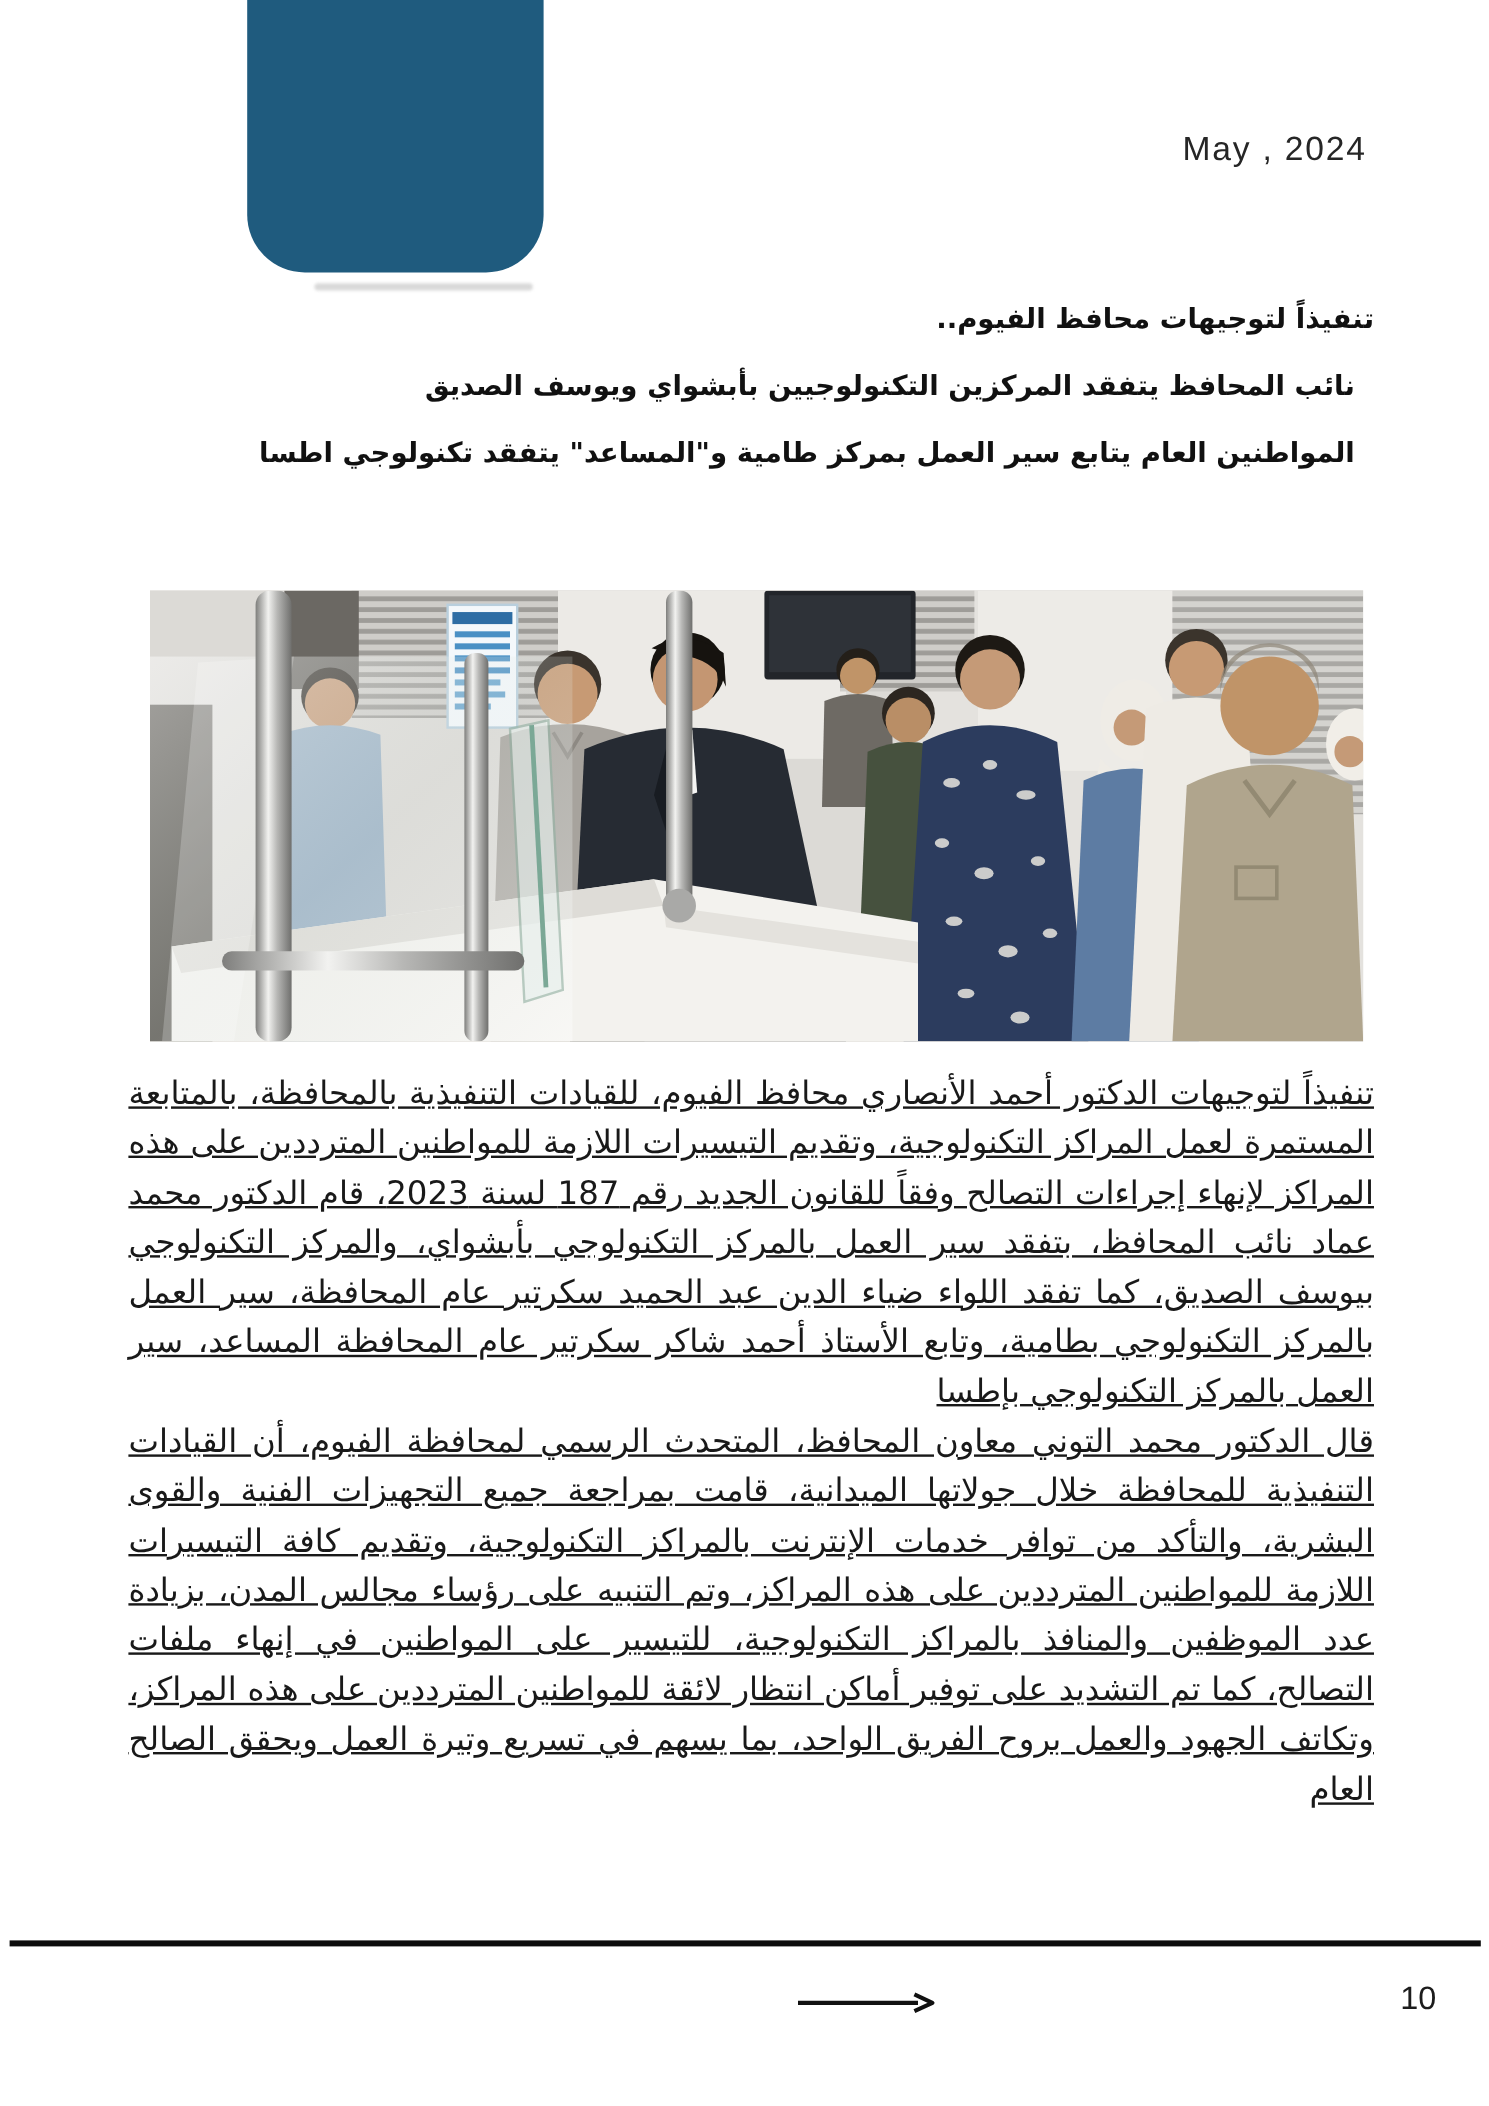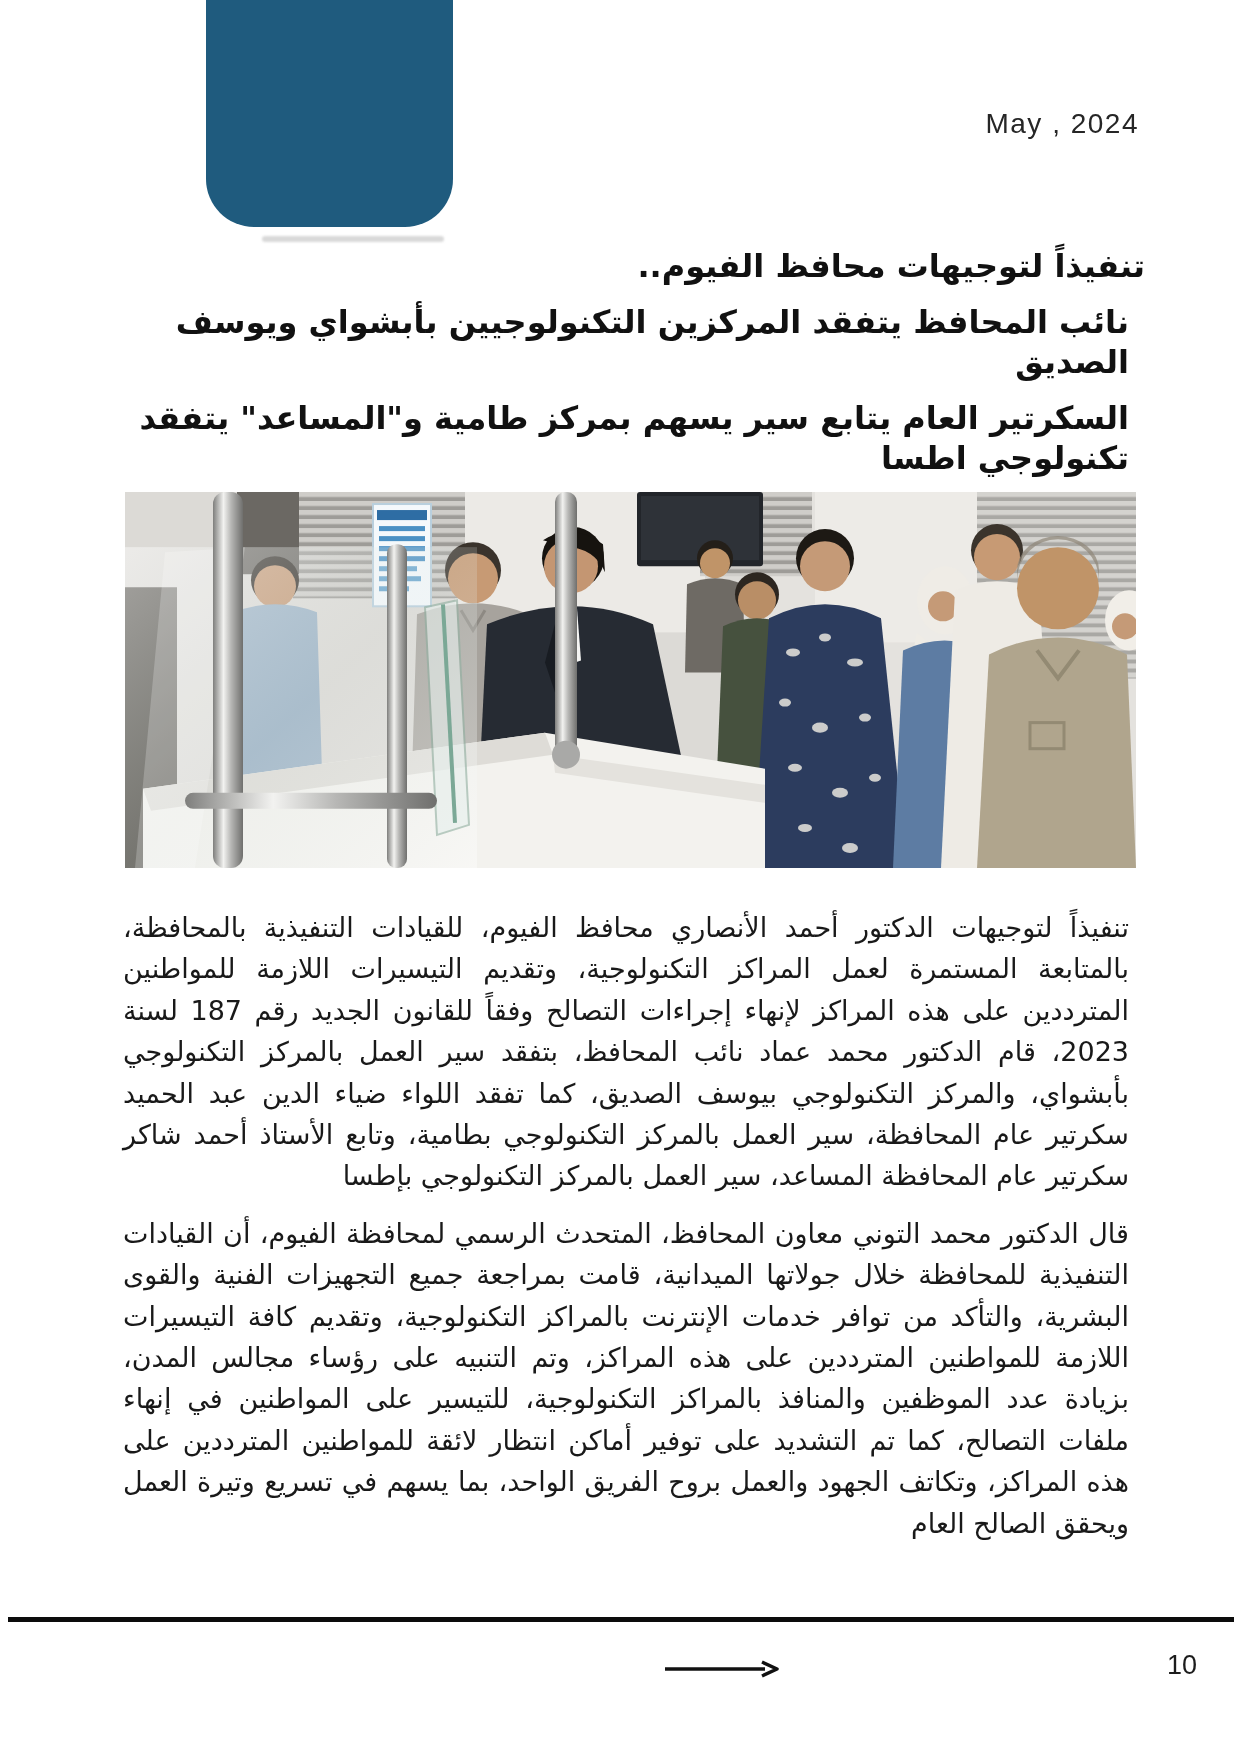--- a/index.html
+++ b/index.html
@@ -28,21 +28,21 @@
     position:absolute;top:108px;right:102px;
     font-family:"Liberation Sans","DejaVu Sans",sans-serif;
     font-size:28px;color:#262626;letter-spacing:1.5px;
   }
   
   .headline{
     position:absolute;top:246px;right:96px;width:1038px;
     direction:rtl;
     color:#111111;
     font-weight:bold;
-    font-size:32px;
+    font-size:23px;
     line-height:40px;
   }
   .headline .kicker{margin:0;text-align:right;}
   .headline .main{margin:0;text-align:justify;text-align-last:right;}
   .headline .sub{margin:16px;text-align:right;}
   
   .photo{
     position:absolute;left:125px;top:492px;
     width:1011px;height:376px;margin:0;
     background:#dcdad6;overflow:hidden;
@@ -50,23 +50,24 @@
   .photo svg{display:block;width:100%;height:100%;}
   
   .body-text{
     position:absolute;top:891px;right:96px;width:1038px;
     direction:rtl;
     color:#191919;
     font-size:27px;
     line-height:41.4px;
   }
   .body-text p{
-    margin:16px;
+    margin:0;
     text-align:justify;
     text-align-last:right;
+    text-decoration:underline;
   }
   
   .footer-rule{
     position:absolute;left:8px;top:1617px;
     width:1226px;height:5px;background:#0c0c0c;
   }
   .next-arrow{
     position:absolute;left:663px;top:1660px;width:120px;height:18px;
   }
   .page-num{
@@ -81,21 +82,21 @@
 <div class="page">
 
   <div class="blue-tab"></div>
   <div class="tab-shadow"></div>
 
   <div class="issue-date">May , 2024</div>
 
   <div class="headline">
     <p class="kicker">تنفيذاً لتوجيهات محافظ الفيوم..</p>
     <p class="sub">نائب المحافظ يتفقد المركزين التكنولوجيين بأبشواي ويوسف الصديق</p>
-    <p class="sub">السكرتير العام يتابع سير يسهم بمركز طامية و"المساعد" يتفقد تكنولوجي اطسا</p>
+    <p class="sub">المواطنين العام يتابع سير العمل بمركز طامية و"المساعد" يتفقد تكنولوجي اطسا</p>
   </div>
 
   <figure class="photo">
     <svg viewBox="0 0 1011 375" preserveAspectRatio="none" aria-hidden="true">
       <defs>
         <pattern id="blinds" width="10" height="9" patternUnits="userSpaceOnUse">
           <rect width="10" height="9" fill="#cfcdc9"></rect>
           <rect y="5" width="10" height="4" fill="#9e9c98"></rect>
         </pattern>
         <linearGradient id="chrome" x1="0" y1="0" x2="1" y2="0">

